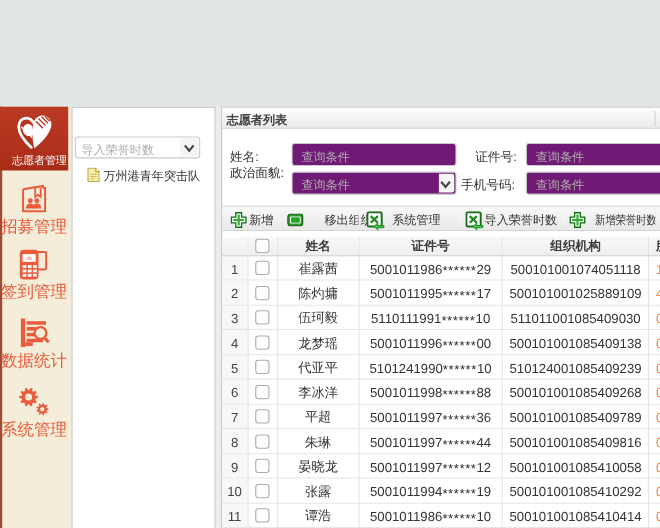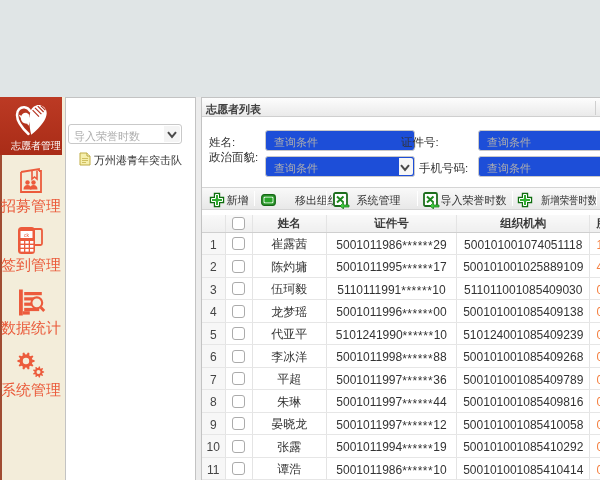--- a/index.html
+++ b/index.html
@@ -41,21 +41,21 @@
 .cbtn { position:absolute; right:1px; top:1px; width:16px; height:16px; background:#f4f4f4; border-radius:0 2px 2px 0; }
 .selbtn { position:absolute; right:1px; top:1px; width:14px; height:17px; background:#f6f6f6; border-radius:0 2px 2px 0; }
 .combo .ph { position:absolute; left:5px; top:3.5px; font-size:11px; color:#aeaeae; }
 .combo svg { position:absolute; right:4px; top:6px; }
 .treerow { position:absolute; left:13px; top:54px; height:14px; }
 .treerow .txt { position:absolute; left:15px; top:1px; font-size:11px; color:#333; white-space:nowrap; }
 
 
 .main { left:201px; top:97px; width:404px; height:384px; }
 .flt-lbl { position:absolute; font-size:11.5px; color:#333; }
-.flt-in { position:absolute; height:21px; background:#1d4ed8; border:1px solid #c9c9c9; border-radius:3px; }
+.flt-in { position:absolute; height:21px; background:#701a75; border:1px solid #c9c9c9; border-radius:3px; }
 .flt-in .ph { position:absolute; left:8px; top:4px; font-size:11px; color:#aeaeae; }
 .flt-in svg.chev { position:absolute; right:4px; top:6.5px; }
 
 
 .tbar { position:absolute; left:0; top:89px; width:404px; height:23px;
   background:linear-gradient(#f9f9f9,#e8e8e8); border-top:1px solid #d5d5d5; border-bottom:1px solid #d5d5d5; }
 .tbar .bt { position:absolute; top:5px; font-size:11px; color:#333; white-space:nowrap; }
 .tbar .sep { position:absolute; top:3px; width:1px; height:15px; background:#cfcfcf; border-right:1px solid #fff; }
 .tbar svg { position:absolute; }
 
@@ -168,21 +168,21 @@
   <div class="panel main">
     <div class="panel-hd">
         <span class="t" style="left:4px">志愿者列表</span>
       <span style="position:absolute;left:393px;top:3px;width:1px;height:14px;background:#cfcfcf"></span>
     </div>
 
     <div class="flt-lbl" style="left:7px;top:37px">姓名:</div>
     <div class="flt-in" style="left:63px;top:32px;width:150px">
         <span class="ph">查询条件</span>
       </div>
-    <div class="flt-lbl" style="left:199px;top:37px">证件号:</div>
+    <div class="flt-lbl" style="left:230px;top:37px">证件号:</div>
     <div class="flt-in" style="left:276px;top:32px;width:131px">
         <span class="ph">查询条件</span>
       </div>
 
     <div class="flt-lbl" style="left:7px;top:52px">政治面貌:</div>
     <div class="flt-in" style="left:63px;top:58px;width:150px">
         <span class="ph">查询条件</span>
       <span class="selbtn"></span>
       <svg class="chev" width="10" height="8" viewBox="0 0 10 8">
           <path d="M1 1.2 L5 6 L9 1.2" fill="none" stroke="#4a4a4a" stroke-width="2"></path>

